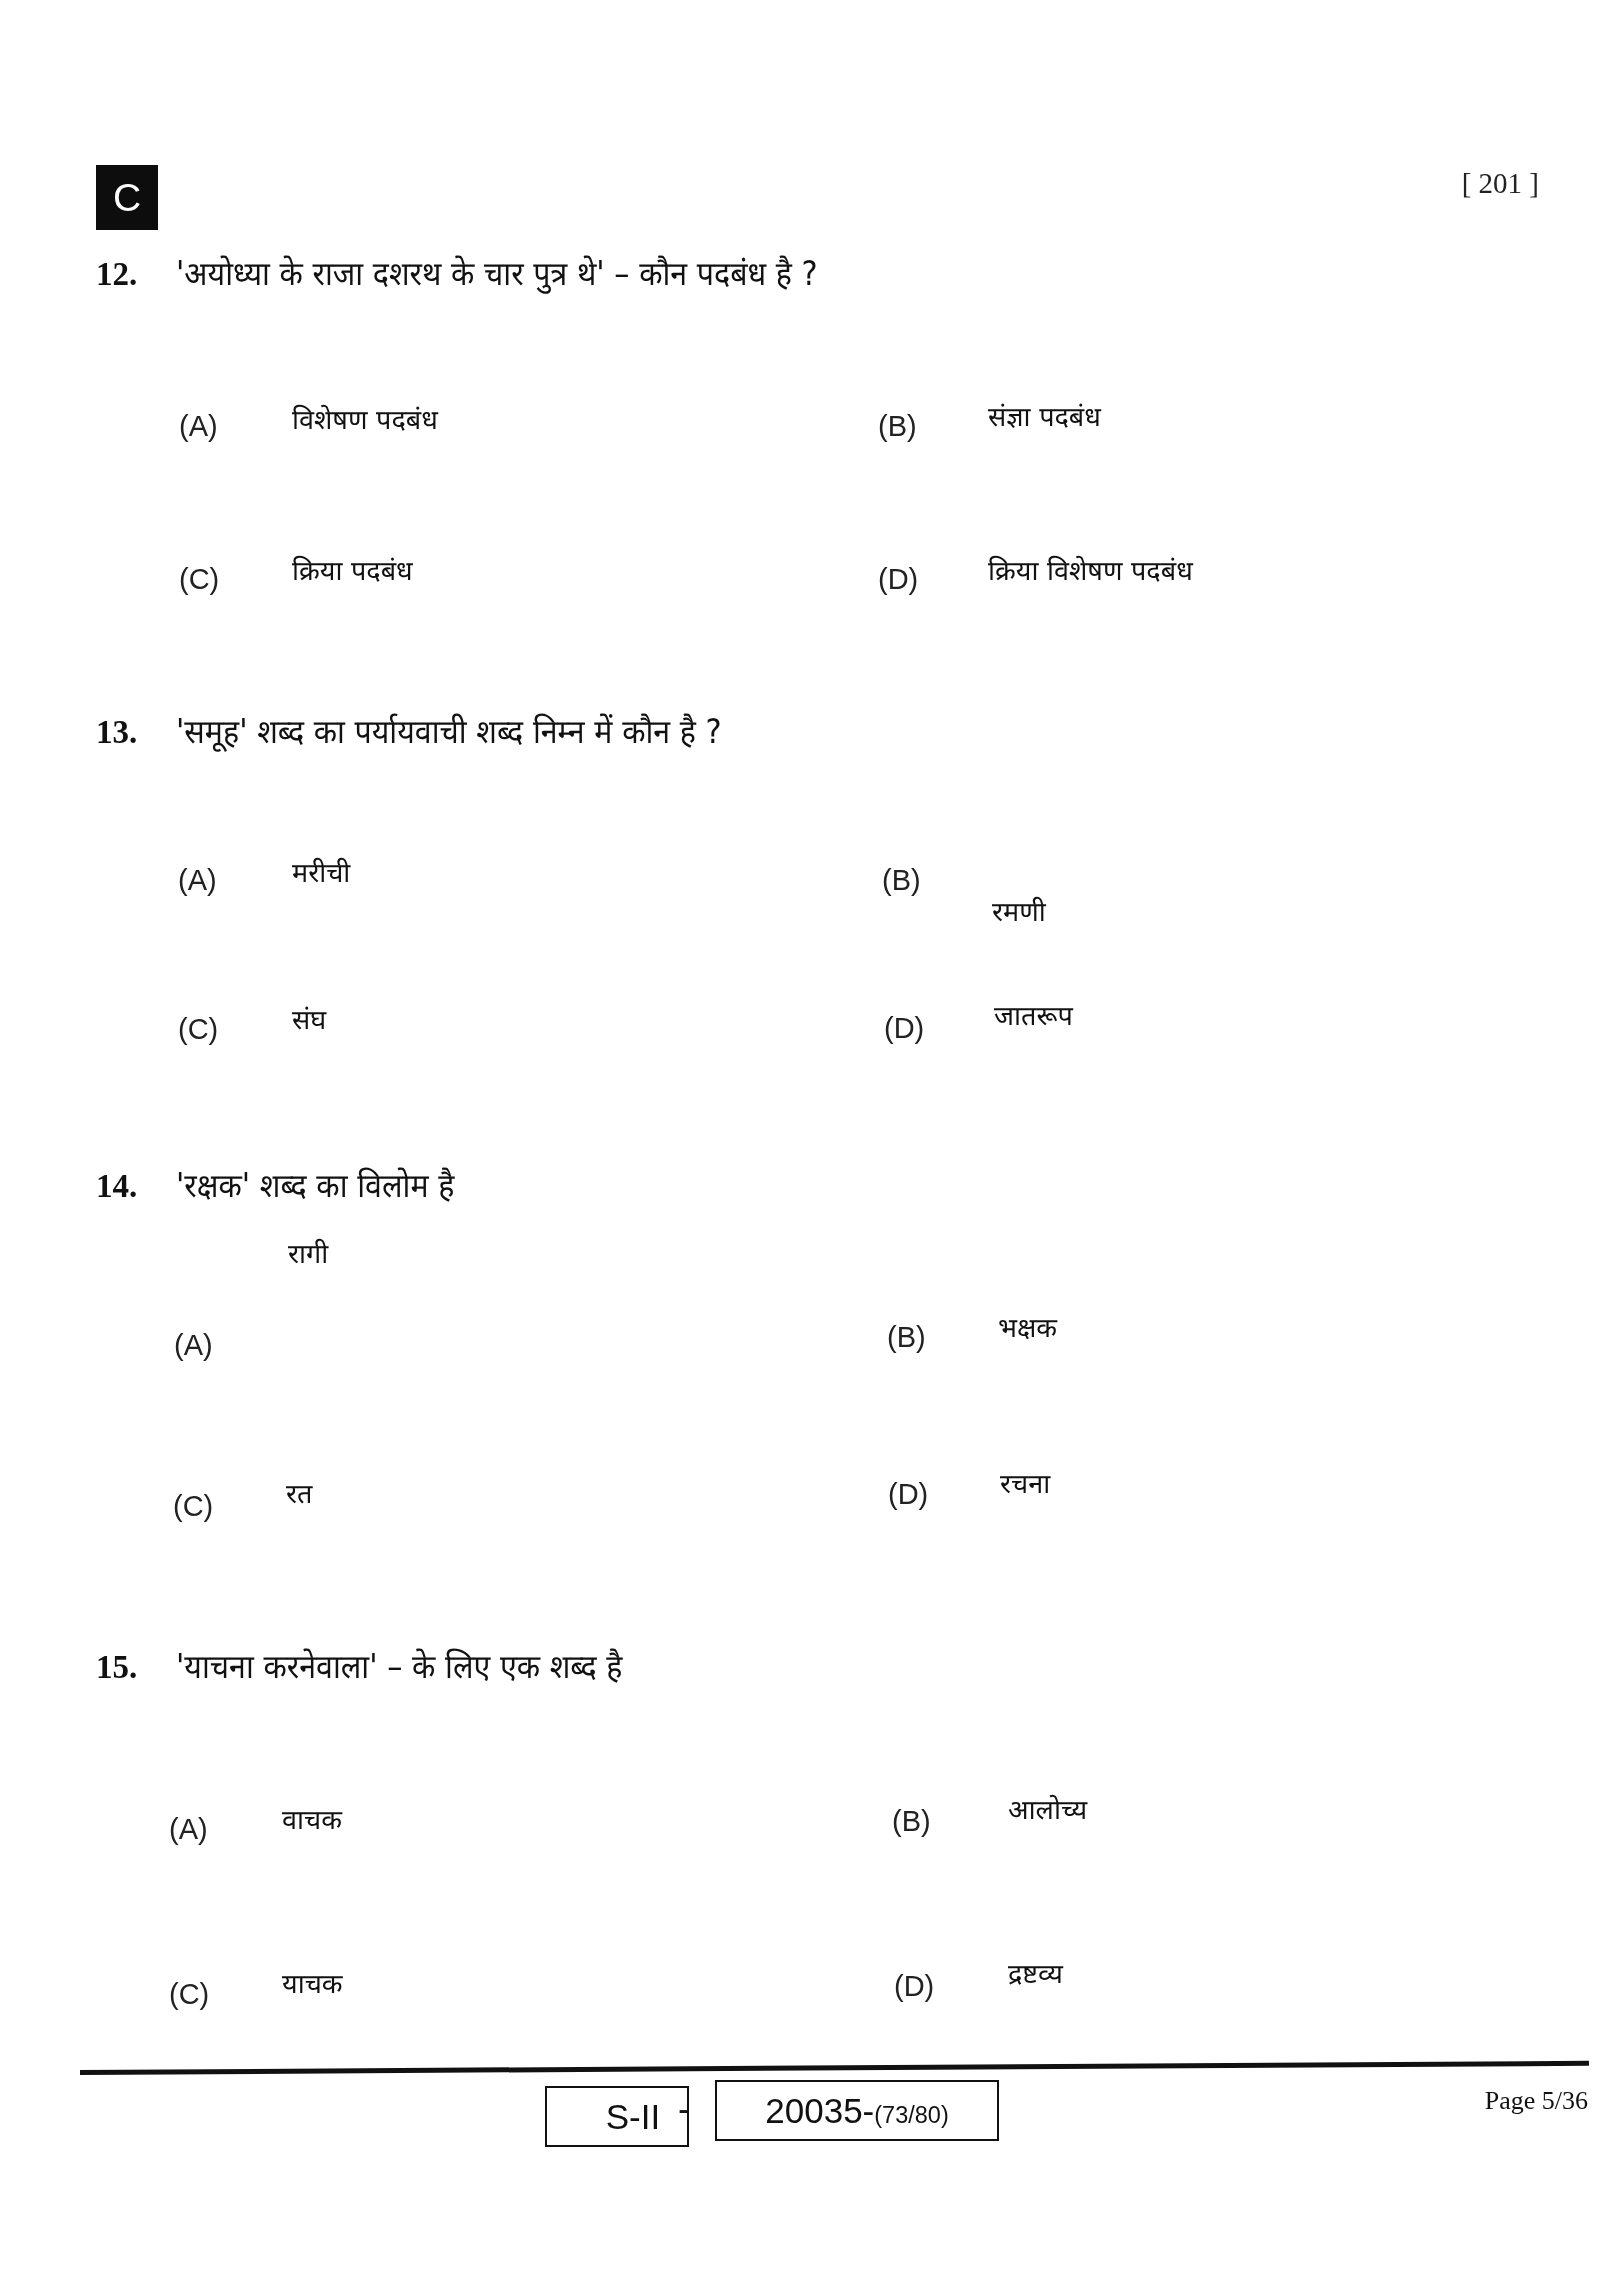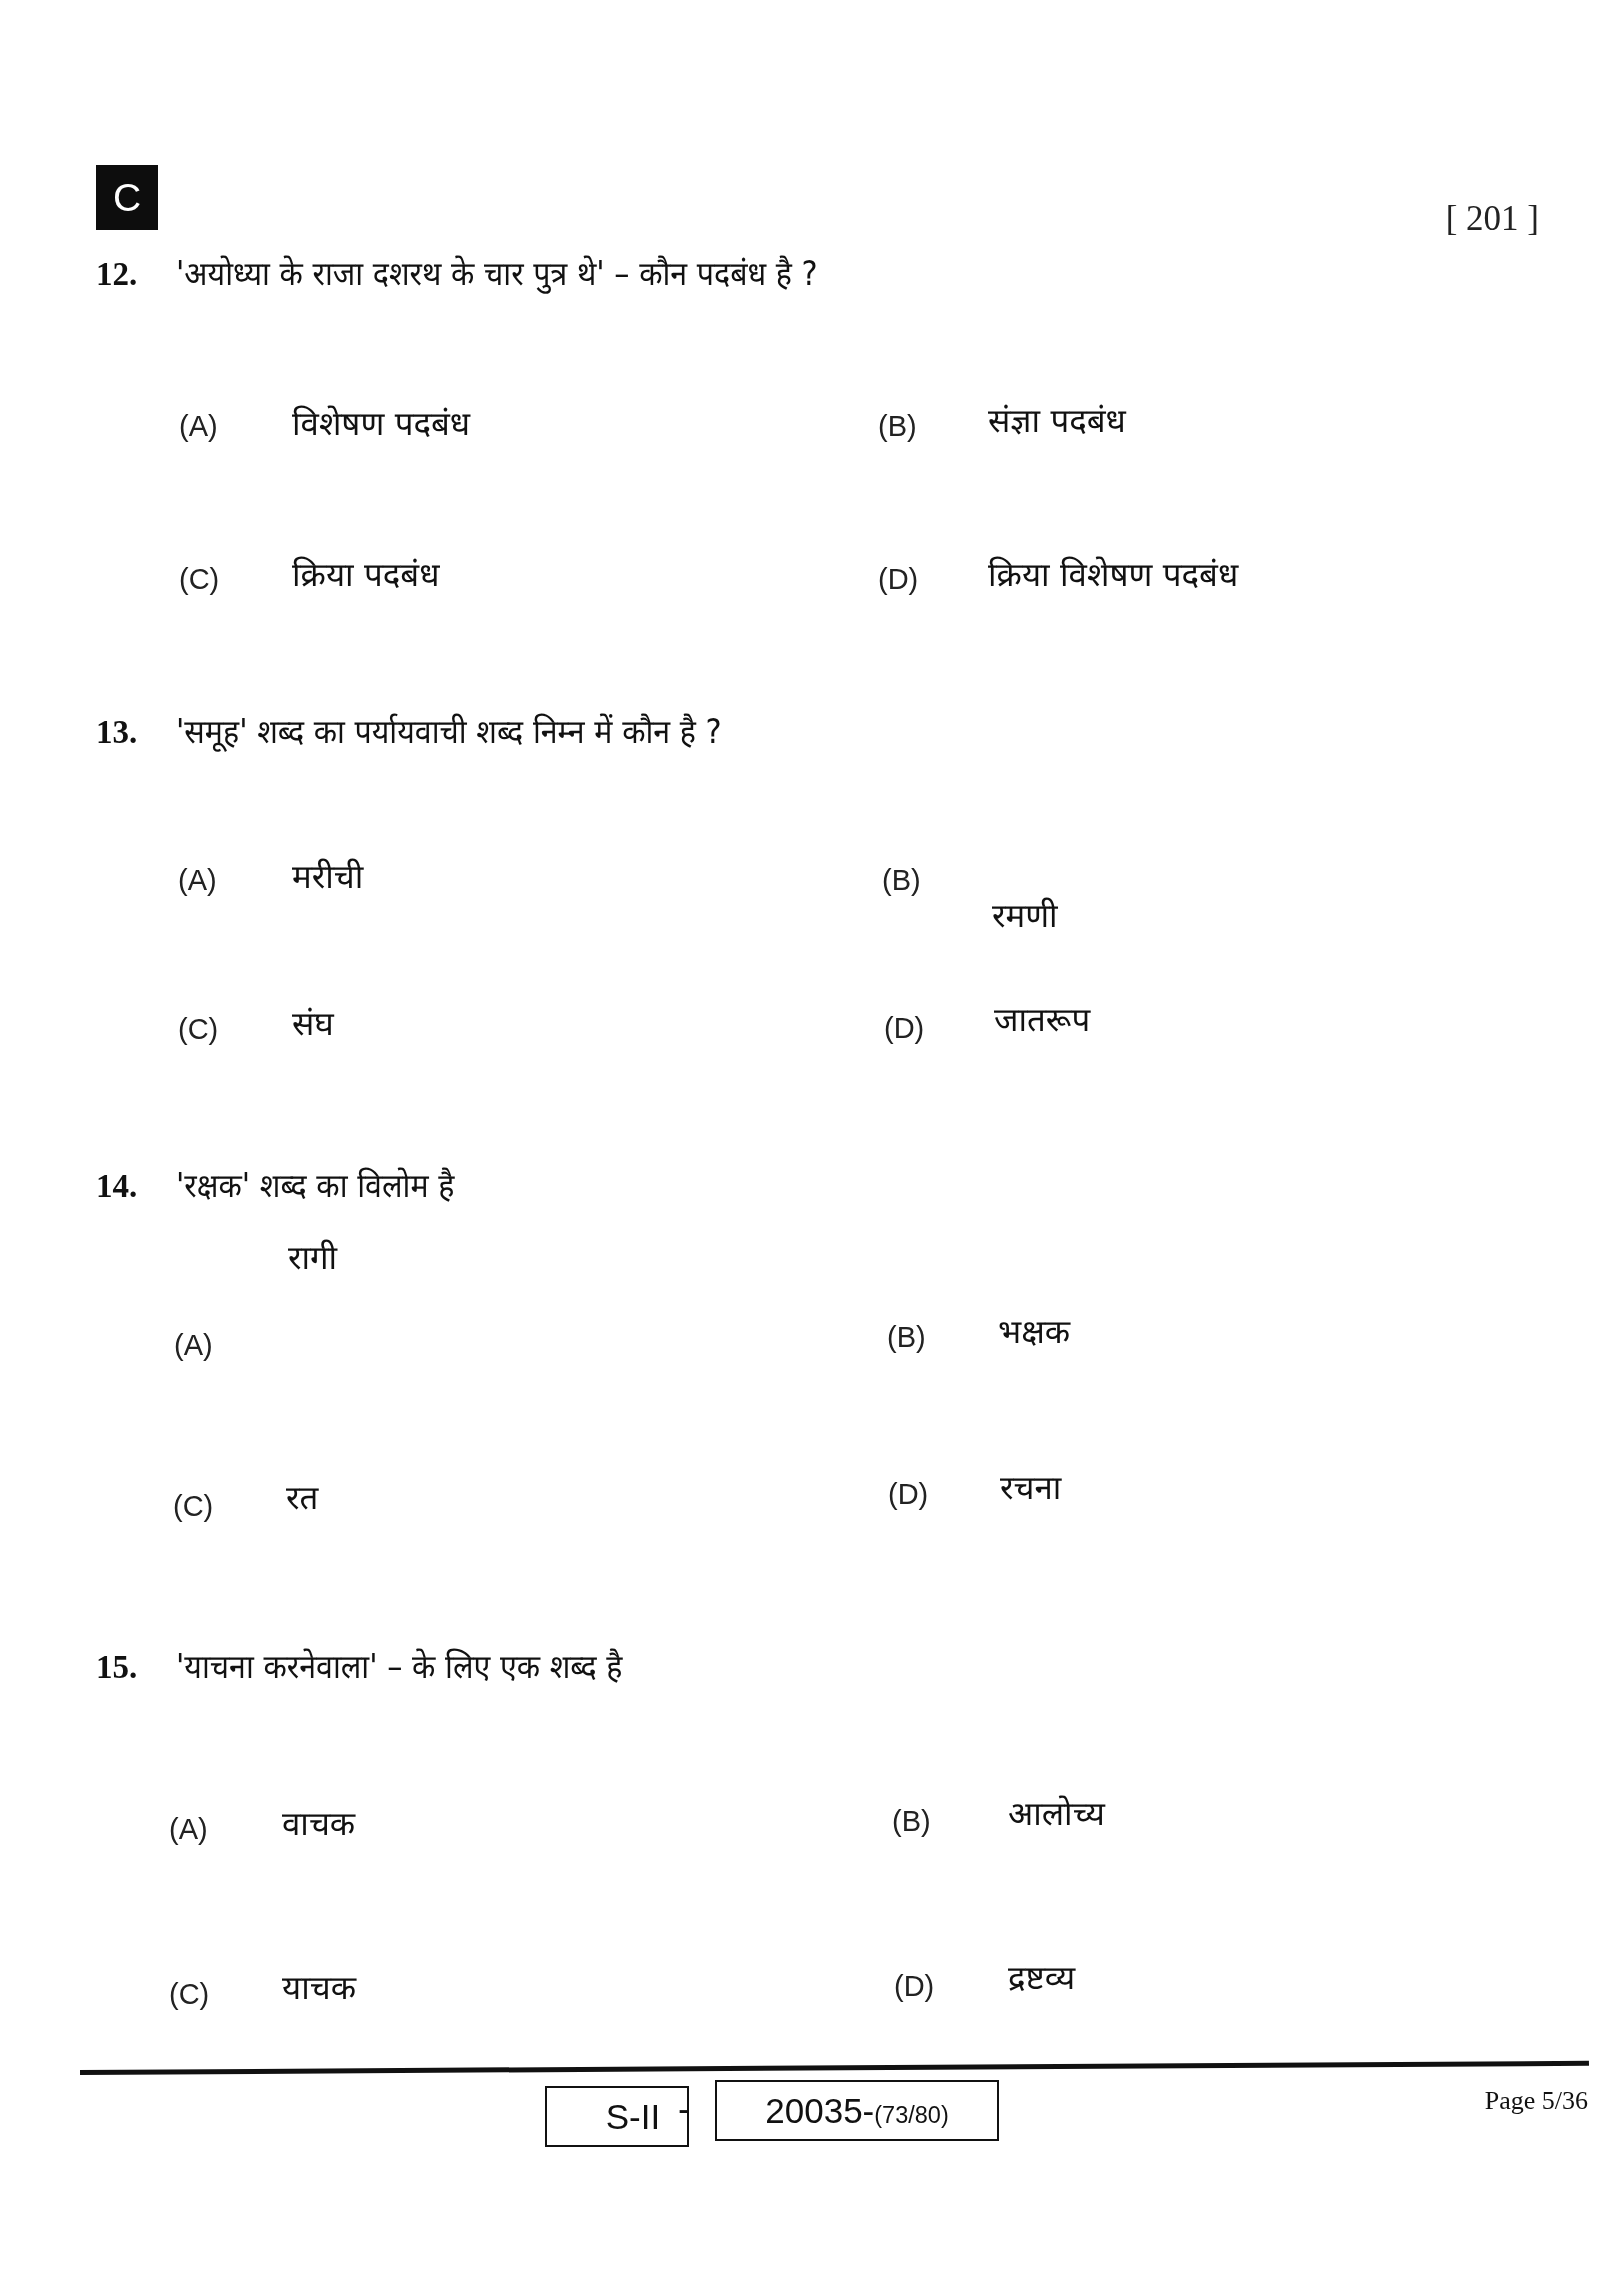--- a/index.html
+++ b/index.html
@@ -2,26 +2,26 @@
 <html><head>
 <meta charset="utf-8">
 <style>
   html, body { margin:0; padding:0; background:#ffffff; }
   body { width:1621px; height:2293px; position:relative; overflow:hidden;
          font-family:"DejaVu Sans", sans-serif; color:#111; }
   .abs { position:absolute; }
   .set-box { left:96px; top:165px; width:62px; height:65px; background:#0d0d0d; color:#fff;
              font-family:"Liberation Sans", sans-serif; font-size:39px; line-height:65px; text-align:center; }
   .code { left:1421px; top:167px; width:118px; text-align:right; font-family:"Liberation Serif", serif;
-          font-size:35px; color:#222;margin-top:32px; }
+          font-size:29px; color:#222; }
   .q { left:96px; font-size:33px; font-weight:bold; white-space:nowrap; }
   .q .num { font-family:"Liberation Serif", serif; display:inline-block; width:80px; }
   .q .txt { font-weight:normal; transform:scaleX(0.92); transform-origin:left; display:inline-block; }
   .opt-letter { font-family:"Liberation Sans", sans-serif; font-size:29px; color:#222; }
-  .opt-text { font-size:33px; white-space:nowrap; }
+  .opt-text { font-size:27px; white-space:nowrap; }
   .rule { left:80px; top:2070px; width:1509px; height:4.9px; background:#111; transform:rotate(-0.35deg); transform-origin:left; }
   .foot-box { border:2.9px solid #111; top:2086px; height:57px; line-height:57px; text-align:center;
               font-family:"Liberation Sans", sans-serif; font-size:35px; }
   .foot-box small { font-size:23.5px; font-weight:normal; }
   .dash { left:678px; top:2088px; font-size:37px; font-family:"Liberation Sans", sans-serif; }
   .page-num { left:1411px; top:2086px; width:177px; text-align:right; font-family:"Liberation Serif", serif; font-size:26px; }
 </style>
 </head>
 <body>
 

